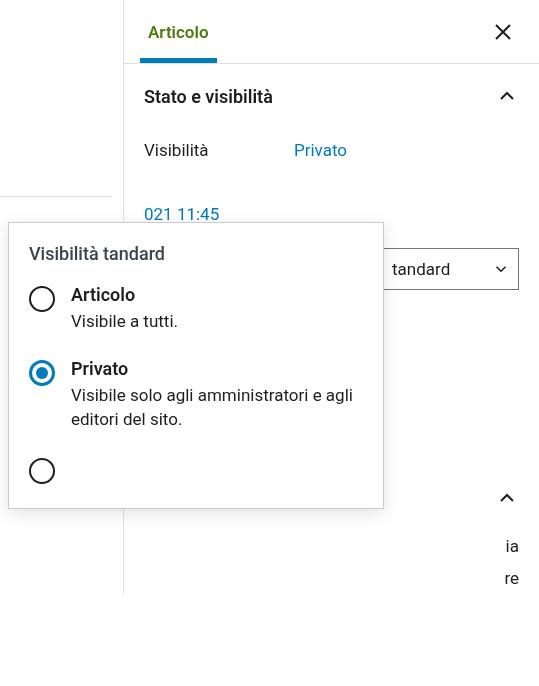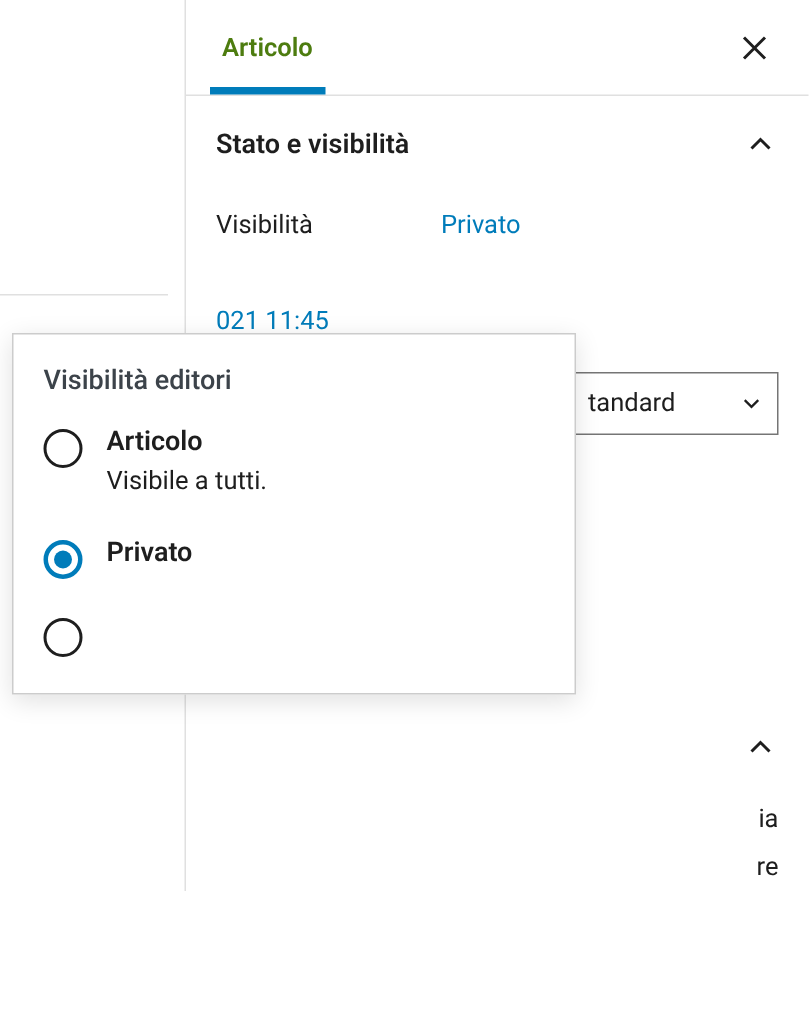--- a/index.html
+++ b/index.html
@@ -260,34 +260,35 @@
       </svg>
   </div>
 
   <div class="frag-links">
     <div>ia</div>
     <div>re</div>
   </div>
 </div>
 
 <div class="popover">
-  <div class="popover-title">Visibilità editori</div>
+  <div class="popover-title">Visibilità tandard</div>
 
   <div class="radio-option">
     <div class="radio-circle"></div>
     <div class="radio-text">
       <div class="radio-label">Articolo</div>
       <div class="radio-desc">Visibile a tutti.</div>
     </div>
   </div>
 
   <div class="radio-option">
     <div class="radio-circle selected"></div>
     <div class="radio-text">
       <div class="radio-label">Privato</div>
+      <div class="radio-desc">Visibile solo agli amministratori e agli editori del sito.</div>
     </div>
   </div>
 
   <div class="radio-option">
     <div class="radio-circle"></div>
     <div class="radio-text">
     </div>
   </div>
 </div>
 

